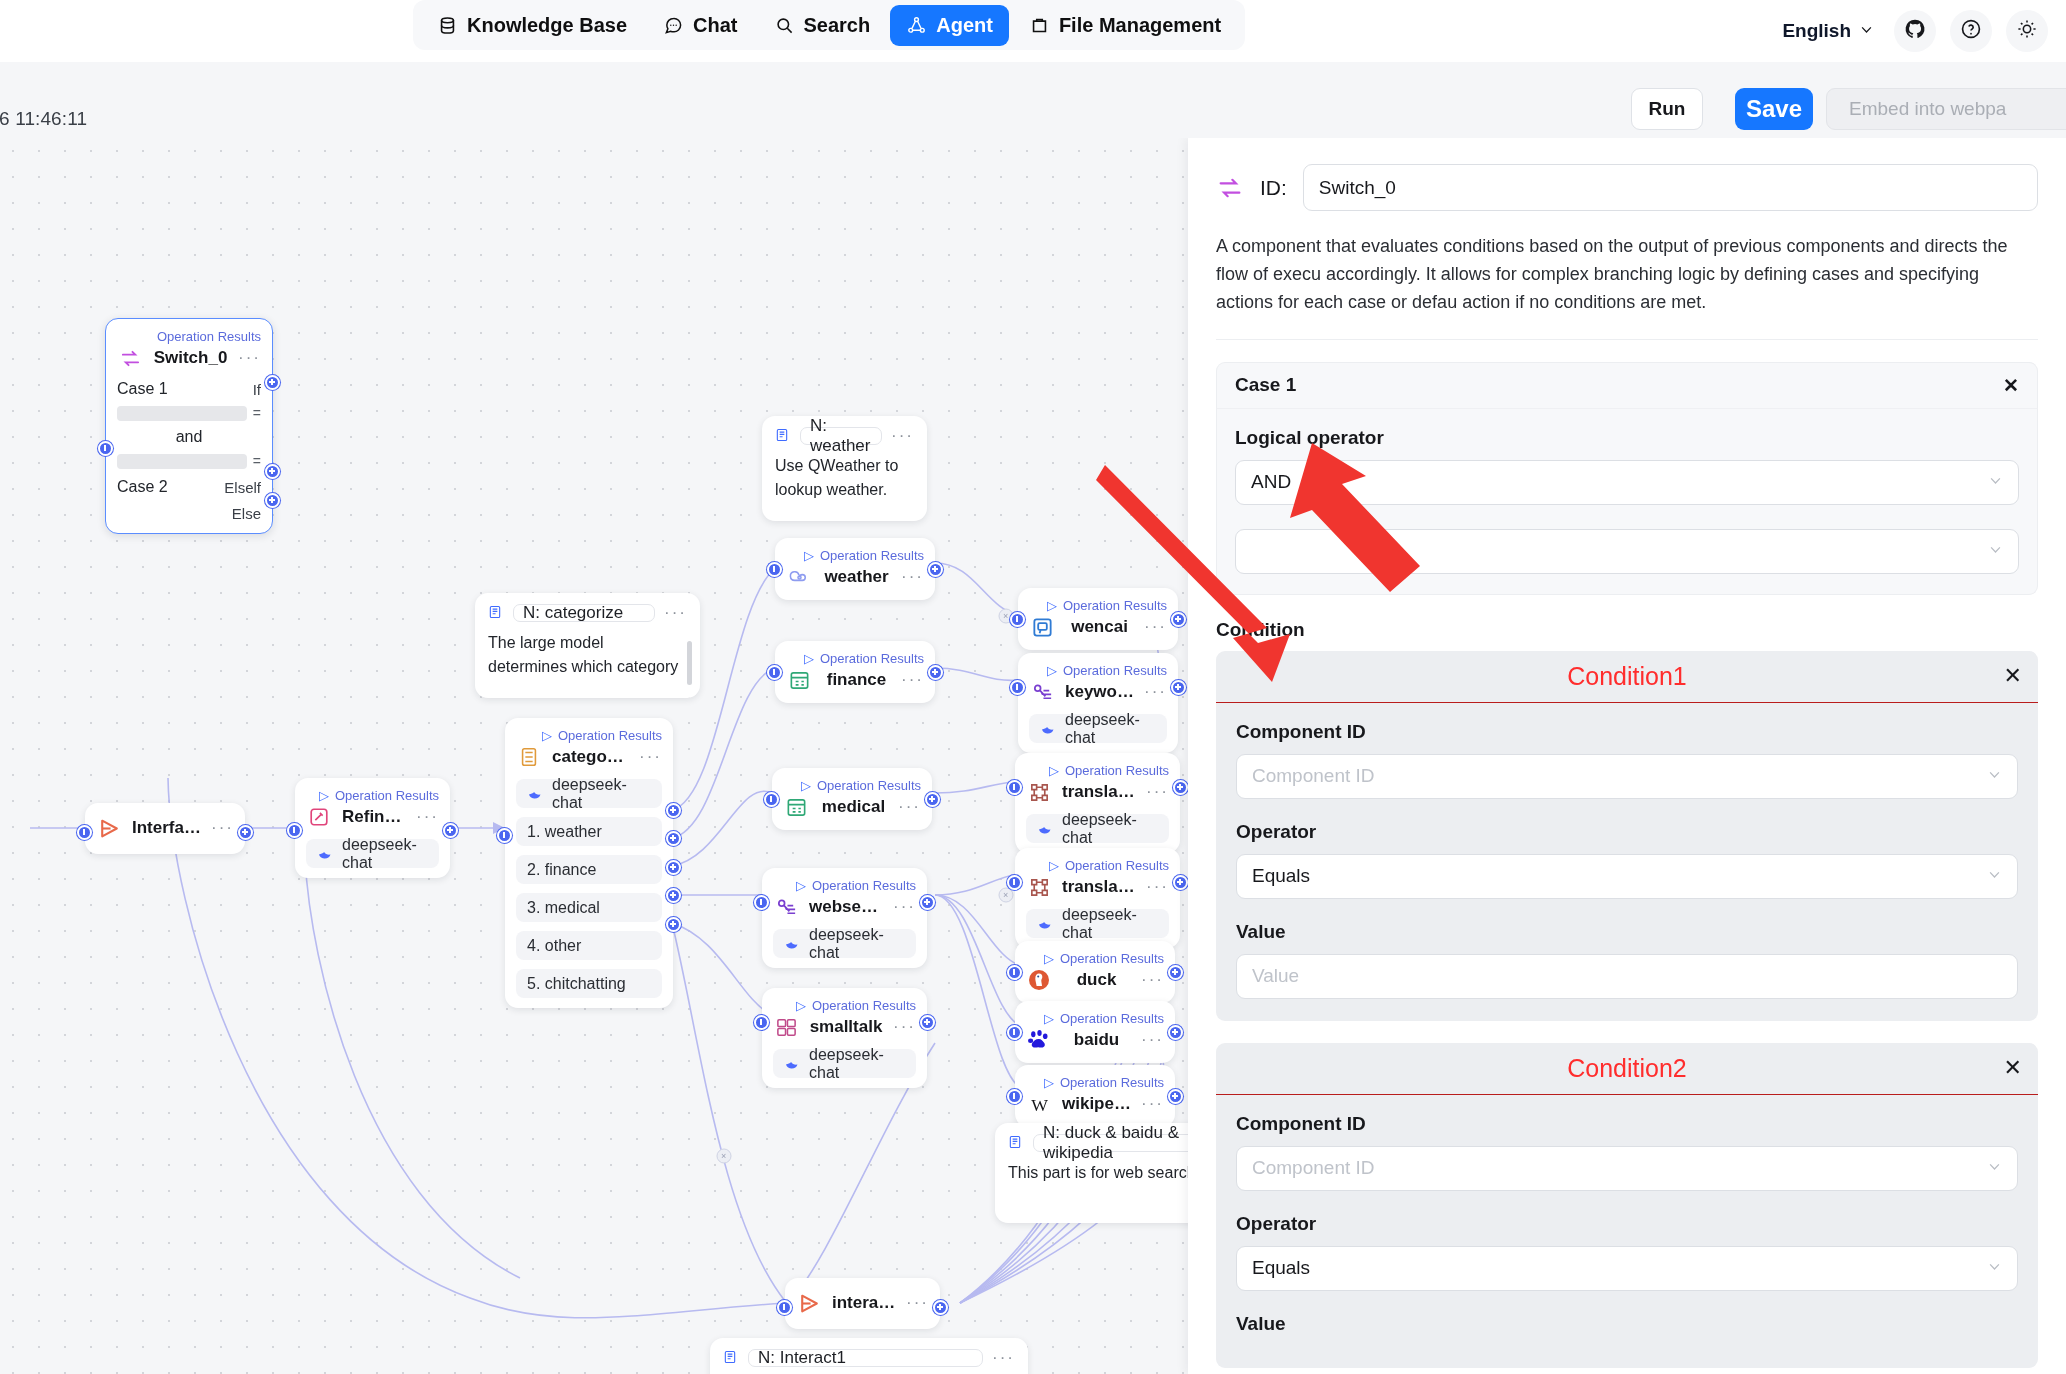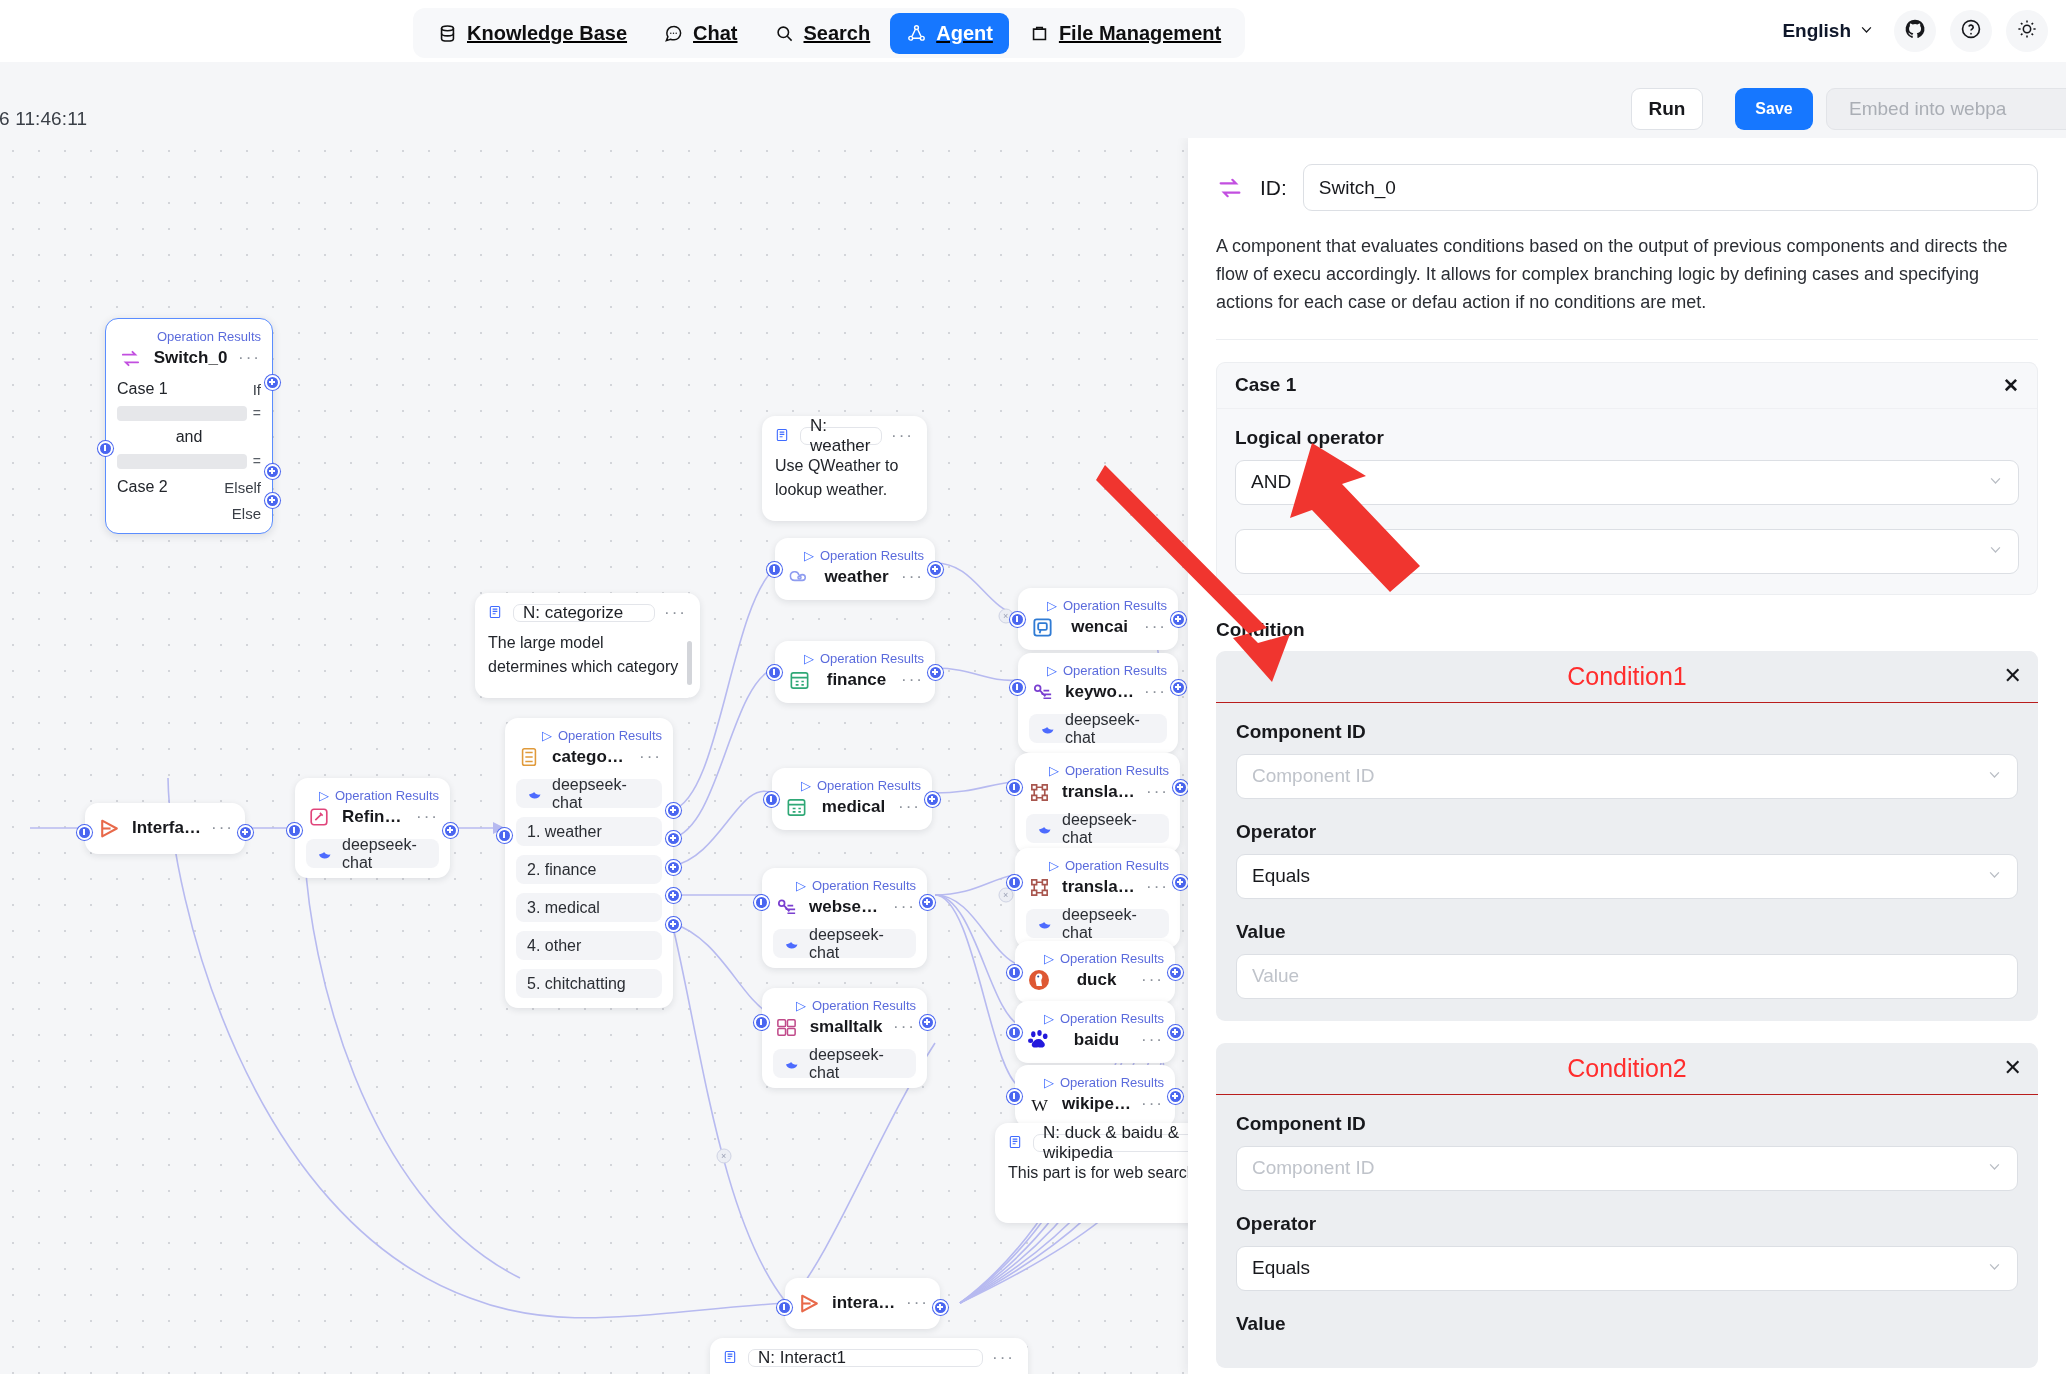--- a/index.html
+++ b/index.html
@@ -10,23 +10,23 @@
     background:#ffffff; overflow:hidden; position:relative;
     -webkit-font-smoothing:antialiased;
   }
 
   
   .topbar{
     position:absolute; left:0; top:0; width:2066px; height:62px;
     background:#fff; display:flex; align-items:center; z-index:50;
   }
   .nav-pill{
-    position:absolute; left:413px; top:8px;
+    position:absolute; left:413px; top:0;
     height:50px; background:#f7f8fa; border-radius:12px;
-    display:flex; align-items:center; padding:0 8px; gap:4px;text-decoration:underline;
+    display:flex; align-items:center; padding:0 8px; gap:4px;
   }
   .nav-item{
     display:flex; align-items:center; gap:9px;
     padding:9px 16px; border-radius:9px;
     font-size:20px; font-weight:700; color:#0f0f10; cursor:pointer;
     white-space:nowrap;
   }
   .nav-item.active{ background:#1677ff; color:#fff; }
   .nav-ico{ width:21px; height:21px; display:inline-flex; align-items:center; justify-content:center; }
   .nav-ico svg{ display:block; }
@@ -56,21 +56,21 @@
   .btn-run{
     position:absolute; right:363px; top:88px; width:72px; height:42px;
     background:#fff; border:1px solid #dfe2e7; border-radius:9px;
     display:flex;align-items:center;justify-content:center;
     font-size:19px; font-weight:700; color:#17181c; cursor:pointer; z-index:45;
   }
   .btn-save{
     position:absolute; right:253px; top:88px; width:78px; height:42px;
     background:#1677ff; border-radius:9px;
     display:flex;align-items:center;justify-content:center;
-    font-size:16px; font-weight:700; color:#fff; cursor:pointer; z-index:45;
+    font-size:24px; font-weight:700; color:#fff; cursor:pointer; z-index:45;
   }
   .btn-embed{
     position:absolute; right:-60px; top:88px; width:300px; height:42px;
     background:#eeeff2; border:1px solid #e2e4e8; border-radius:9px;
     display:flex;align-items:center; padding-left:22px;
     font-size:19px; color:#aaaeb5; cursor:pointer; z-index:45;
   }
 
   
   .canvas{

